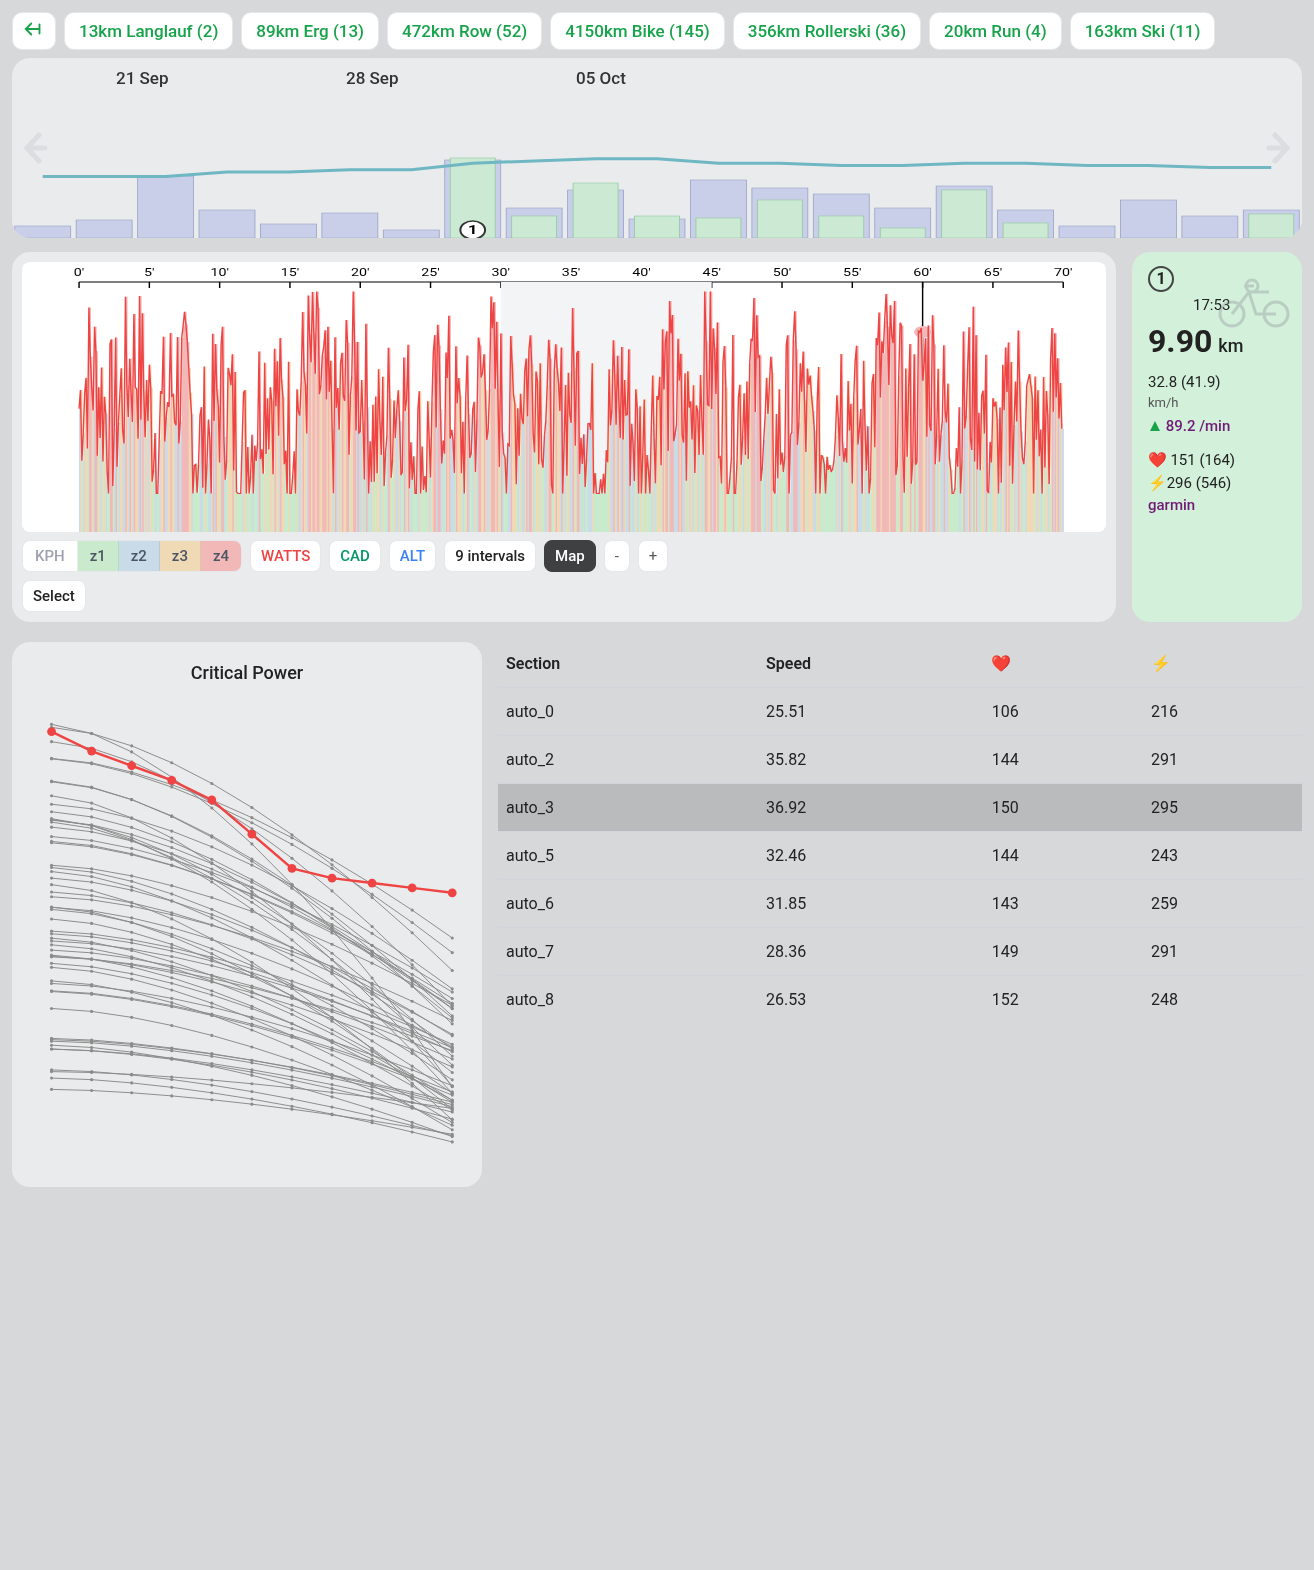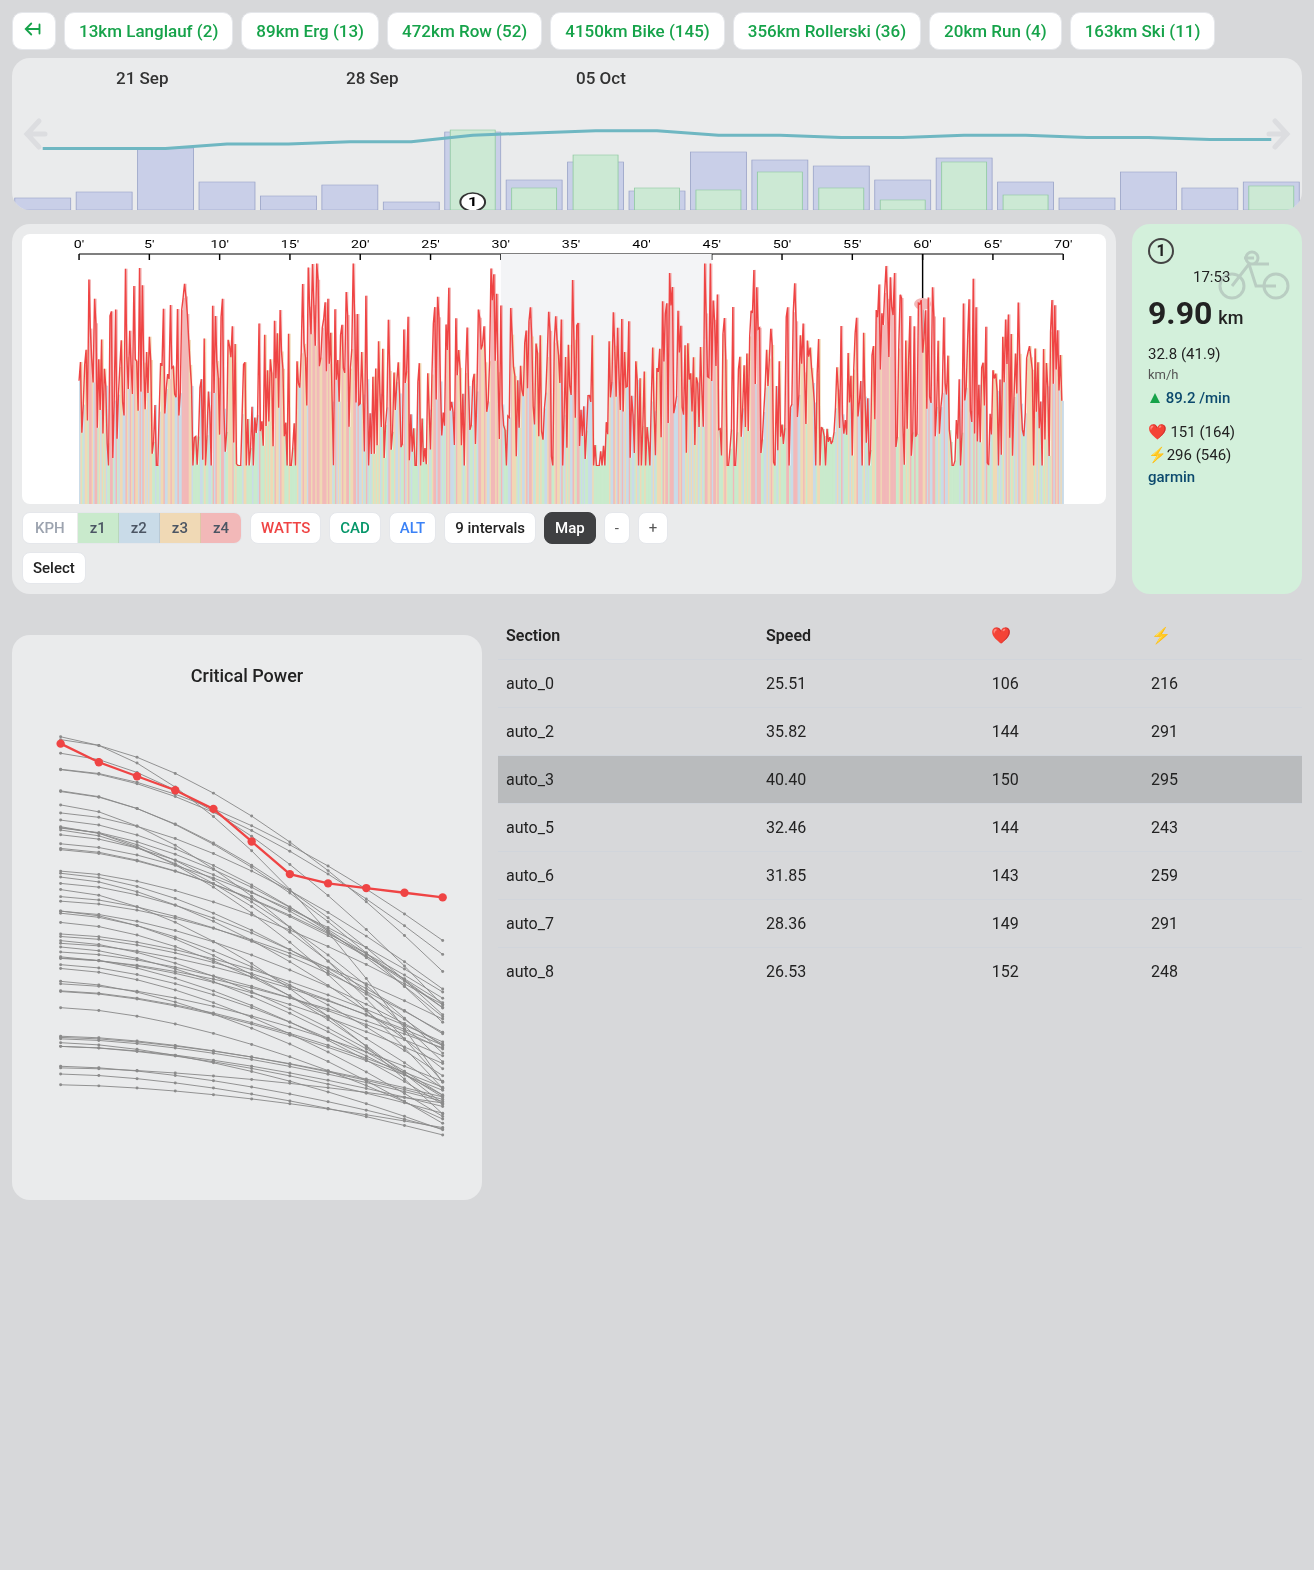--- a/index.html
+++ b/index.html
@@ -1,21 +1,21 @@
 <!DOCTYPE html>
 <html><head>
 <meta charset="utf-8">
 <style>
   * { box-sizing: border-box; }
   body { margin:0; padding:12px; background:#d7d8da; font-family:-apple-system,BlinkMacSystemFont,"Segoe UI",Roboto,sans-serif; color:#222; }
   .btn-row { display:flex; flex-wrap:wrap; gap:8px; margin-bottom:8px; }
   .chip { background:#fff; border:1px solid #e5e7eb; border-radius:10px; padding:8px 14px; color:#16a34a; font-size:17px; font-weight:500; cursor:pointer; }
   .chip.back { padding:8px 10px; }
   .back svg { width:22px; height:16px; display:block; }
-  .overview-card { background:#eaebec; border-radius:18px; padding:10px 14px 0 14px; position:relative; height:152px; overflow:hidden; }
+  .overview-card { background:#eaebec; border-radius:18px; padding:10px 14px 0 14px; position:relative; height:180px; overflow:hidden; }
   .ov-nav { position:absolute; top:50%; transform:translateY(-50%); width:34px; height:44px; display:flex; align-items:center; justify-content:center; color:#dcdde0; }
   .ov-nav.left { left:6px; } .ov-nav.right { right:6px; }
   .ov-dates { display:flex; font-size:17px; font-weight:500; color:#333; padding-left:90px; }
   .ov-dates span { width:230px; }
   .ov-bars { position:absolute; left:0; right:0; bottom:0; height:110px; }
   .ov-bars svg { width:100%; height:100%; display:block; }
   .activity-wrap { display:flex; gap:16px; margin-top:14px; }
   .activity-card { flex:1; background:#eaebec; border-radius:18px; padding:10px; position:relative; }
   .act-chart { background:#fff; border-radius:8px; height:270px; position:relative; overflow:hidden; }
   .act-chart svg { width:100%; height:100%; display:block; }
@@ -33,27 +33,27 @@
   .zpill.z4{background:#f2b8b8;}
   .ctrl.watts{color:#ef4444;}
   .ctrl.cad{color:#059669;}
   .ctrl.alt{color:#3b82f6;}
   .ctrl.dark{background:#3f4042;color:#fff;border-color:#3f4042;}
   .ctrl.pm{font-weight:400;color:#555;}
   .summary-card { width:170px; background:#d3f0db; border-radius:18px; padding:14px 14px 14px 16px; position:relative; font-size:15px; line-height:1.5; }
   .summary-card .one { width:26px; height:26px; border:2px solid #444; border-radius:50%; display:inline-flex; align-items:center; justify-content:center; font-weight:700; font-size:16px; }
   .summary-card .dist { font-size:32px; font-weight:700; display:flex; align-items:baseline; gap:6px; }
   .summary-card .dist .unit{font-size:18px;font-weight:500;}
-  .summary-card .tag{color:#0c4a6e;font-weight:500;}
+  .summary-card .tag{color:#701a75;font-weight:500;}
   .bike-bg{position:absolute;right:8px;top:20px;opacity:.35;color:#6b7280;}
   .lower-wrap{display:flex;gap:16px;margin-top:20px;}
   .route-col{width:142px;}
   .route-title{font-size:30px;font-weight:700;margin:12px 0;}
   .route-map{width:140px;height:140px;}
-  .cp-card{flex:0 0 470px;background:#eaebec;border-radius:18px;padding:30px;margin-top:21px;}
+  .cp-card{flex:0 0 470px;background:#eaebec;border-radius:18px;padding:20px;}
   .cp-title{text-align:center;font-size:18px;font-weight:500;margin-bottom:4px;}
   .cp-chart{height:480px;}
   .cp-chart svg{width:100%;height:100%;display:block;}
   .tbl-col{flex:1;font-size:16px;}
   table{width:100%;border-collapse:collapse;}
   th{text-align:left;font-weight:600;padding:12px 8px 14px 8px;color:#222;}
   td{padding:14px 8px;border-top:1px solid #d1d5db;}
   tr.sel td{background:#b9bbbd;}
 </style>
 </head>
@@ -1627,21 +1627,21 @@
             <td>216</td>
           </tr>
           <tr>
             <td>auto_2</td>
             <td>35.82</td>
             <td>144</td>
             <td>291</td>
           </tr>
           <tr class="sel">
             <td>auto_3</td>
-            <td>40.40</td>
+            <td>36.92</td>
             <td>150</td>
             <td>295</td>
           </tr>
           <tr>
             <td>auto_5</td>
             <td>32.46</td>
             <td>144</td>
             <td>243</td>
           </tr>
           <tr>

